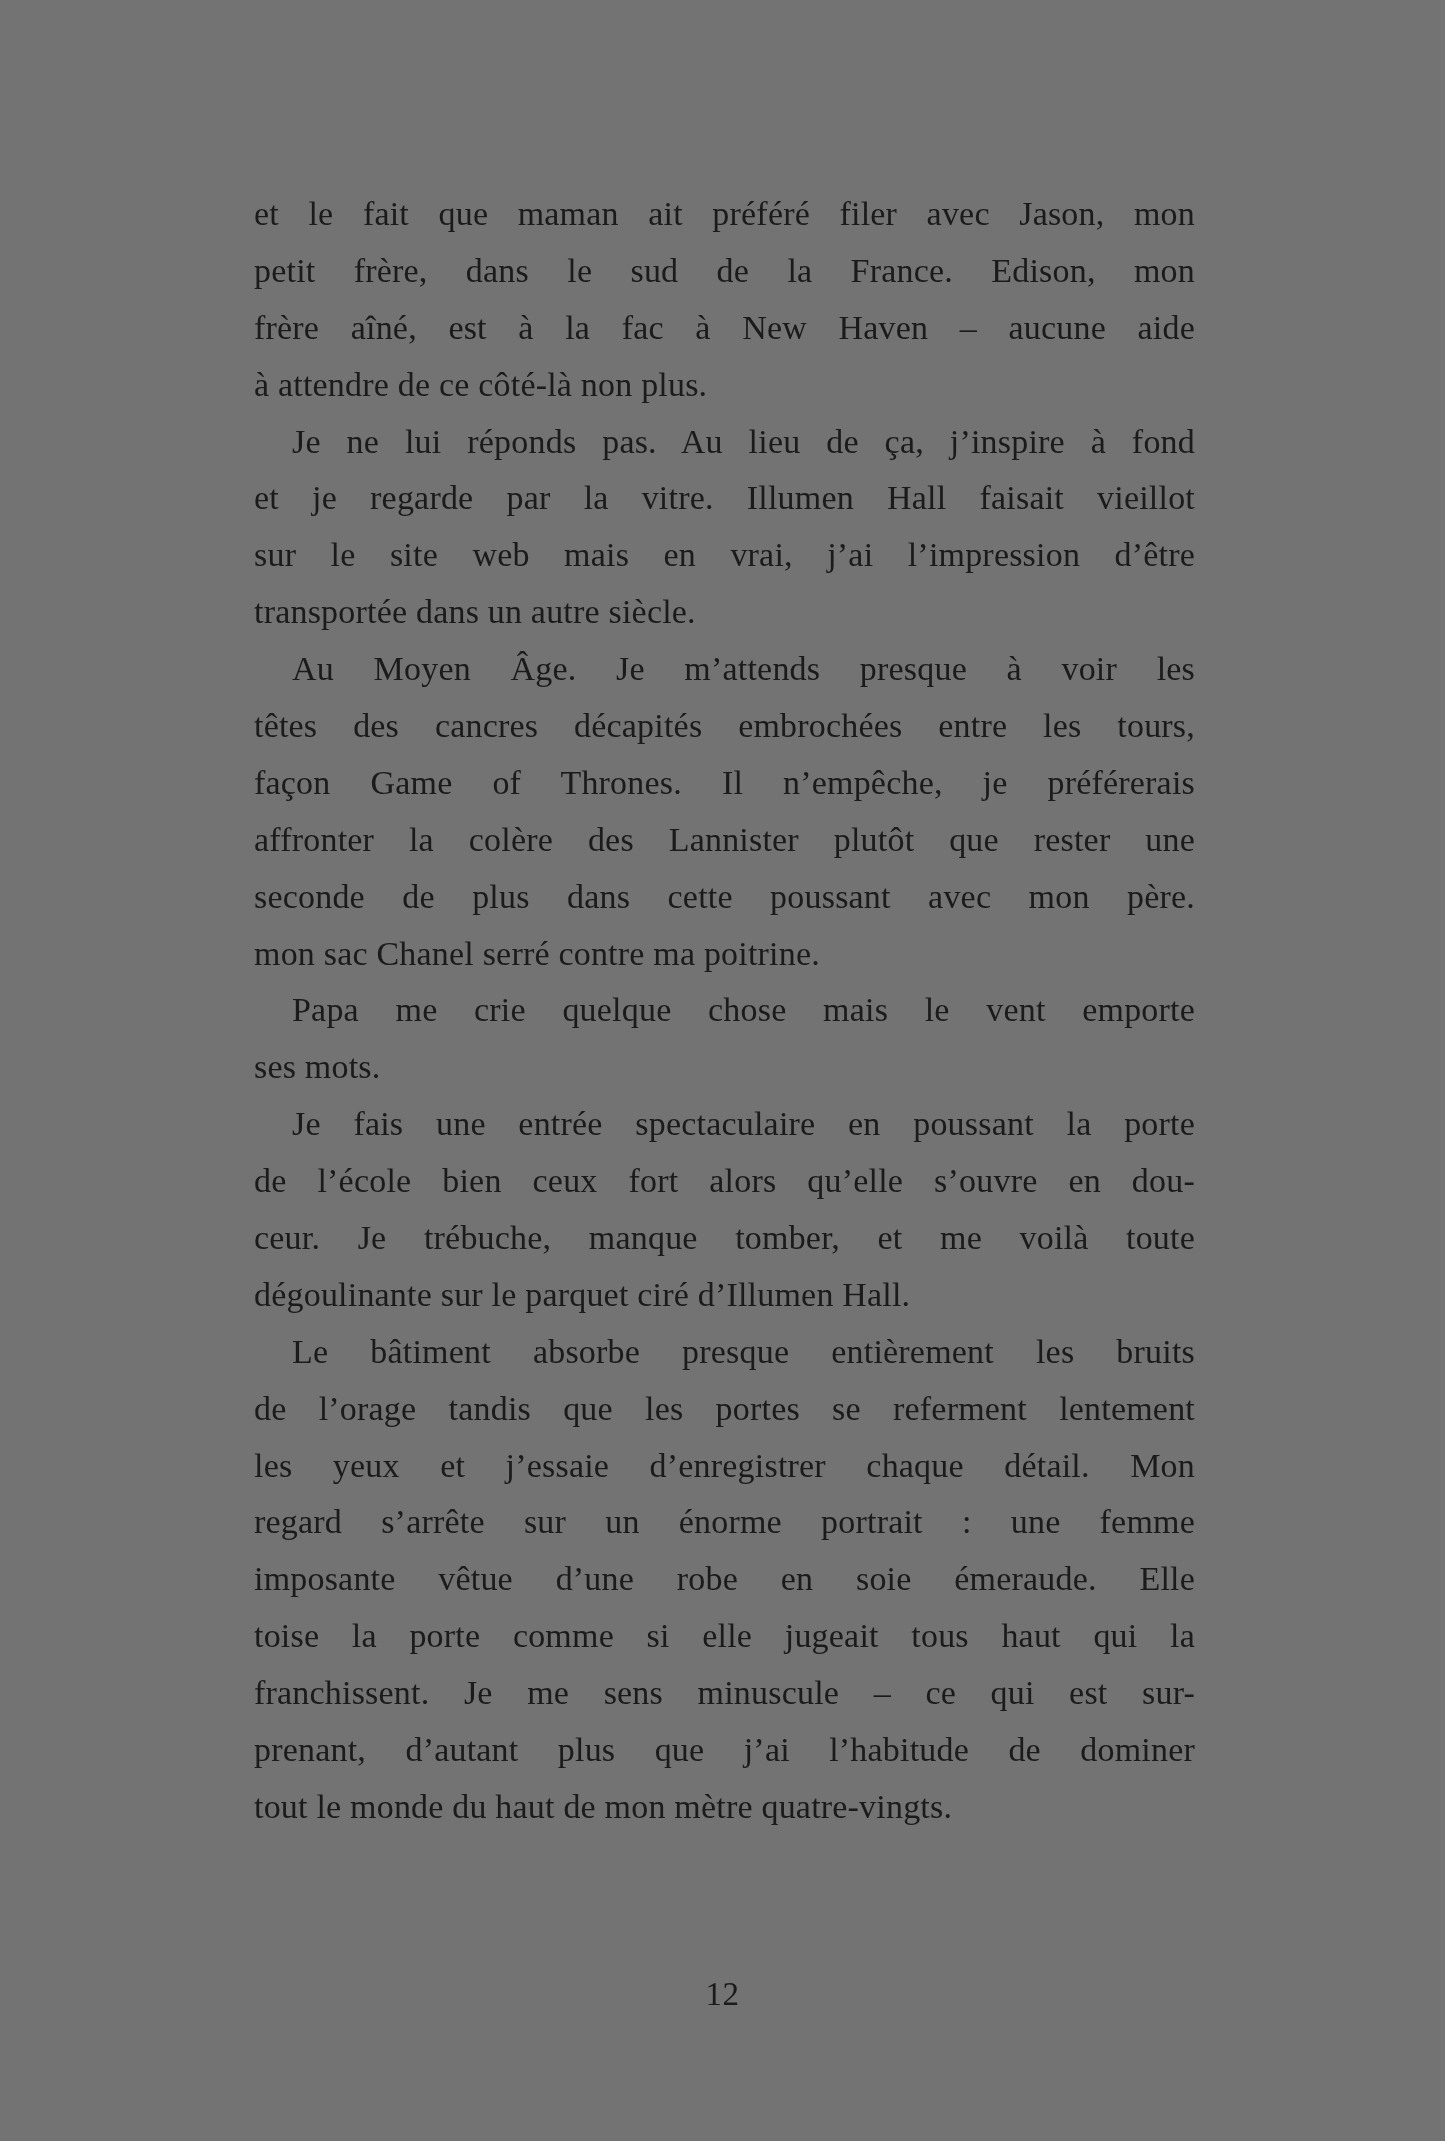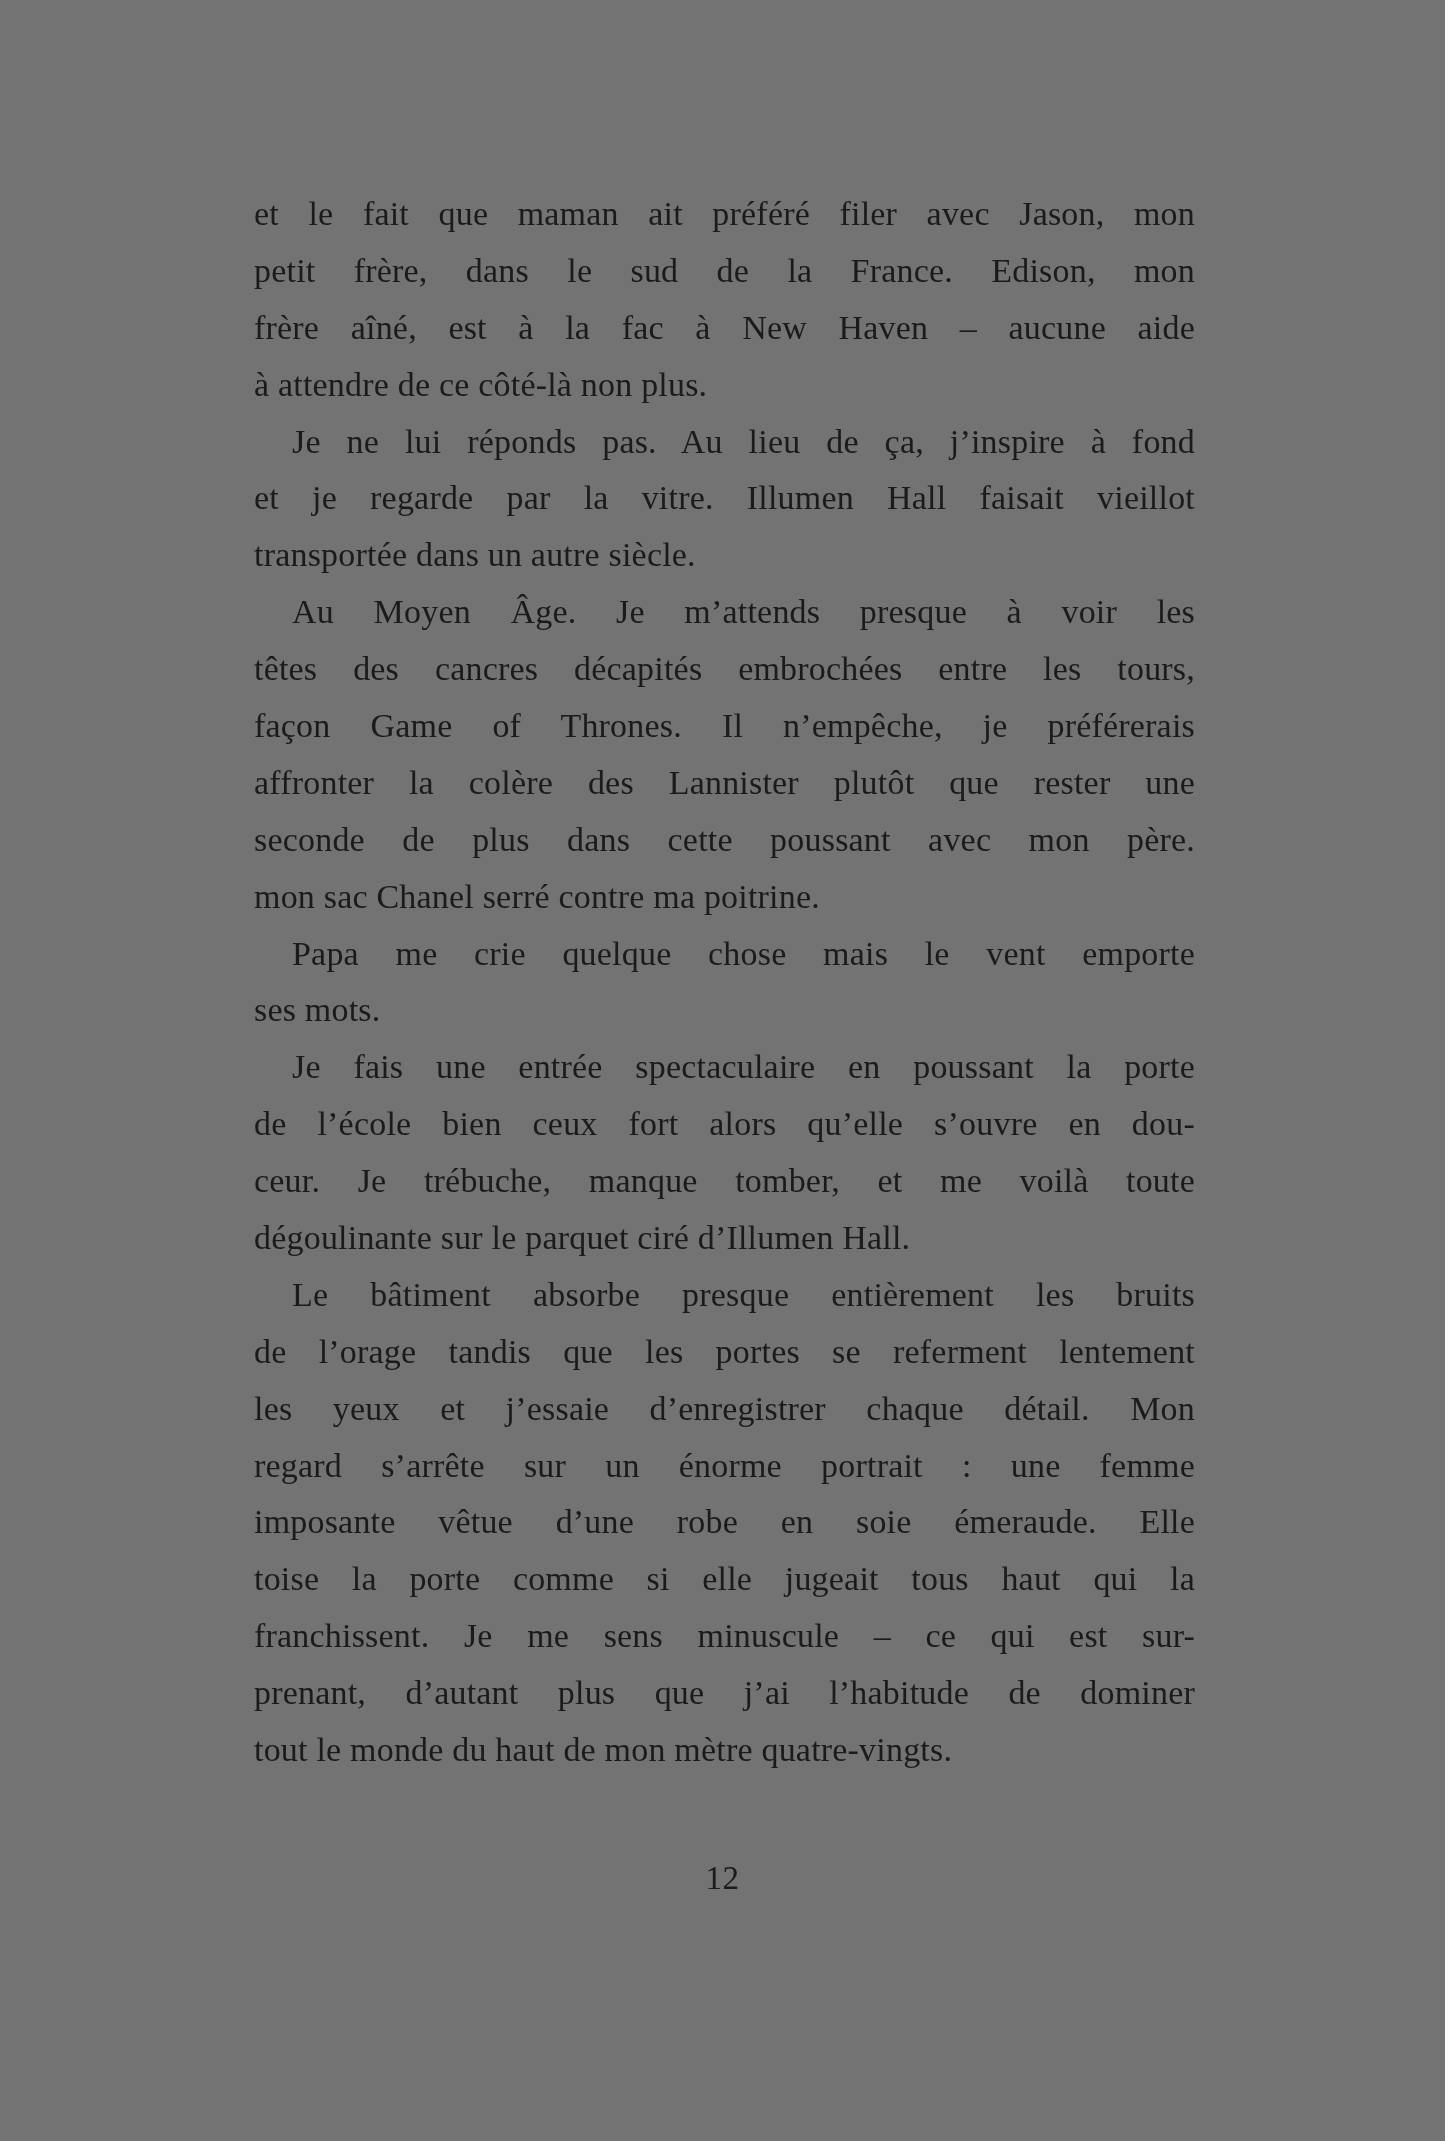--- a/index.html
+++ b/index.html
@@ -35,38 +35,39 @@
     text-align-last: justify;
   }
   .line.indent {
     text-indent: 38px;
   }
   .it {
   }
   .page-number {
     position: absolute;
     left: 0;
-    top: 1860px;
+    top: 1976px;
     width: 1445px;
     text-align: center;
     font-size: 33px;
     letter-spacing: 0.5px;
   }
 </style>
 </head>
 <body>
 
 <div class="book-page">
   <div class="page-text">
       <div class="line fill"><span>et le fait que maman ait préféré filer avec Jason, mon</span></div>
       <div class="line fill"><span>petit frère, dans le sud de la France. Edison, mon</span></div>
       <div class="line fill"><span>frère aîné, est à la fac à New Haven – aucune aide</span></div>
       <div class="line"><span>à attendre de ce côté-là non plus.</span></div>
       <div class="line indent fill"><span>Je ne lui réponds pas. Au lieu de ça, j’inspire à fond</span></div>
       <div class="line fill"><span>et je regarde par la vitre. Illumen Hall faisait vieillot</span></div>
+      <div class="line fill"><span>sur le site web mais en vrai, j’ai l’impression d’être</span></div>
       <div class="line"><span>transportée dans un autre siècle.</span></div>
       <div class="line indent fill"><span>Au Moyen Âge. Je m’attends presque à voir les</span></div>
       <div class="line fill"><span>têtes des cancres décapités embrochées entre les tours,</span></div>
       <div class="line fill"><span>façon </span><span class="it">Game of Thrones</span><span>. Il n’empêche, je préférerais</span></div>
       <div class="line fill"><span>affronter la colère des Lannister plutôt que rester une</span></div>
       <div class="line fill"><span>seconde de plus dans cette poussant avec mon père.</span></div>
       <div class="line"><span>mon sac Chanel serré contre ma poitrine.</span></div>
       <div class="line indent fill"><span>Papa me crie quelque chose mais le vent emporte</span></div>
       <div class="line"><span>ses mots.</span></div>
       <div class="line indent fill"><span>Je fais une entrée spectaculaire en poussant la porte</span></div>

